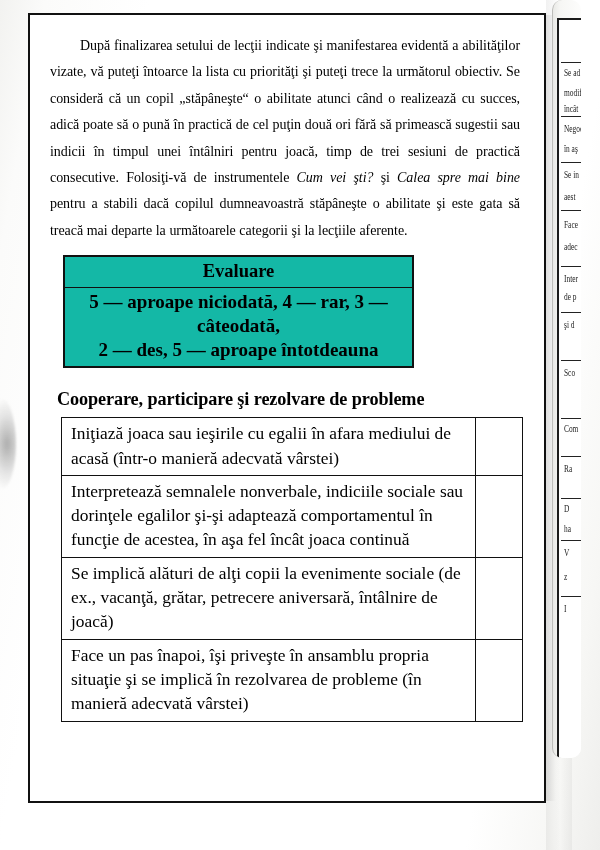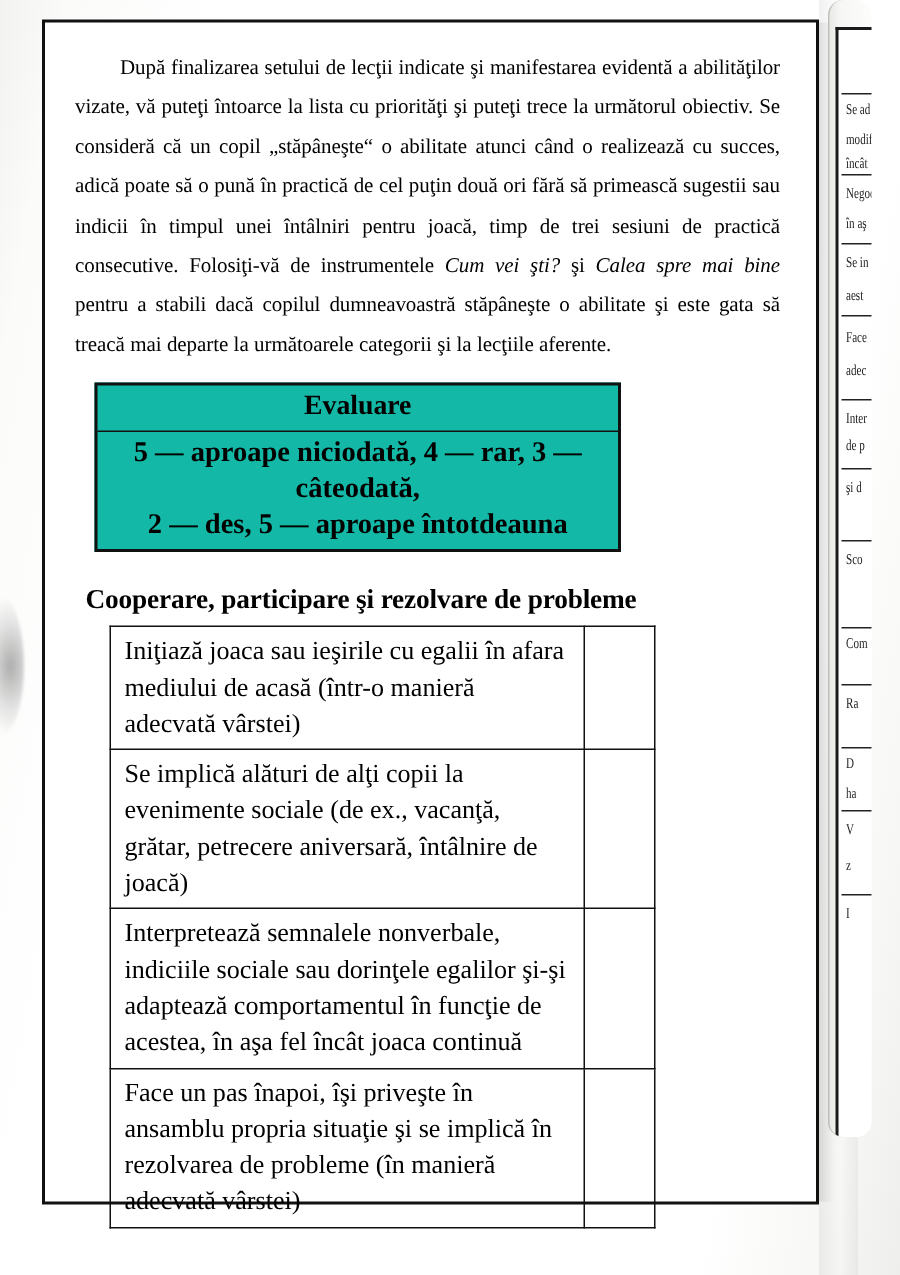--- a/index.html
+++ b/index.html
@@ -109,22 +109,22 @@
   h2.section-heading {
     margin: 20px 0 7px 7px;
     font-size: 18.2px;
     font-weight: bold;
     line-height: 22px;
     letter-spacing: -0.1px;
   }
 
   
   table.skills {
-    margin-left: 23px;
-    width: 364px;
+    margin-left: 11px;
+    width: 462px;
     border-collapse: collapse;
     table-layout: fixed;
   }
   table.skills td {
     border: 1.6px solid #111111;
     vertical-align: top;
     padding: 3px 8px 5px 9px;
     font-size: 17.4px;
     line-height: 24.3px;
   }
@@ -209,25 +209,25 @@
 
       <h2 class="section-heading">Cooperare, participare şi rezolvare de probleme</h2>
 
       <table class="skills">
         <tbody>
           <tr>
             <td>Iniţiază joaca sau ieşirile cu egalii în afara mediului de acasă (într-o manieră adecvată vârstei)</td>
             <td class="mark"></td>
           </tr>
           <tr>
+            <td>Interpretează semnalele nonverbale, indiciile sociale sau dorinţele egalilor şi-şi adaptează comportamentul în funcţie de acestea, în aşa fel încât joaca continuă</td>
+            <td class="mark"></td>
+          </tr>
+          <tr>
             <td>Se implică alături de alţi copii la evenimente sociale (de ex., vacanţă, grătar, petrecere aniversară, întâlnire de joacă)</td>
-            <td class="mark"></td>
-          </tr>
-          <tr>
-            <td>Interpretează semnalele nonverbale, indiciile sociale sau dorinţele egalilor şi-şi adaptează comportamentul în funcţie de acestea, în aşa fel încât joaca continuă</td>
             <td class="mark"></td>
           </tr>
           <tr>
             <td>Face un pas înapoi, îşi priveşte în ansamblu propria situaţie şi se implică în rezolvarea de probleme (în manieră adecvată vârstei)</td>
             <td class="mark"></td>
           </tr>
         </tbody>
       </table>
 
     </div>

